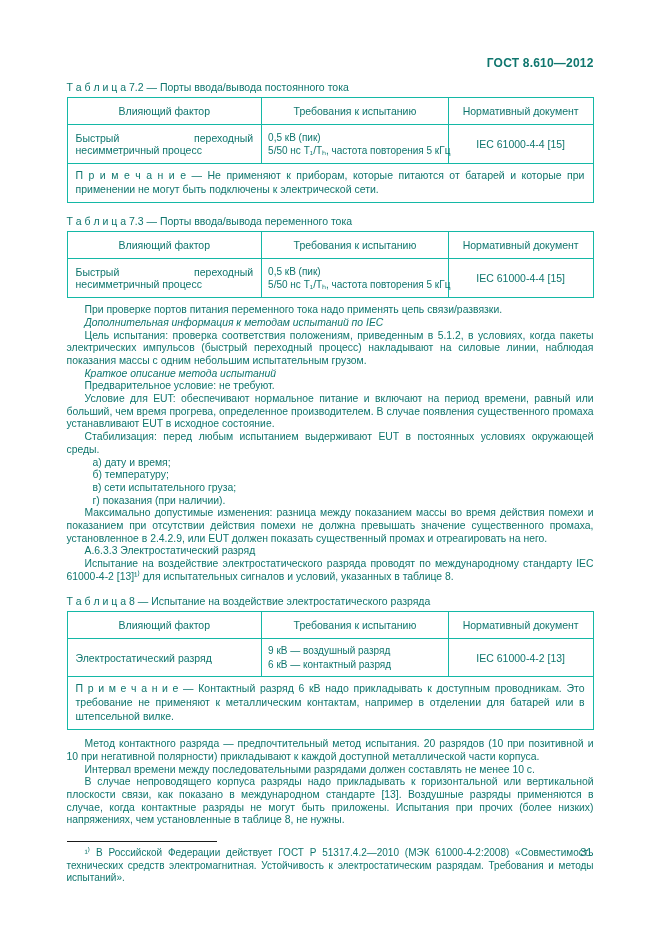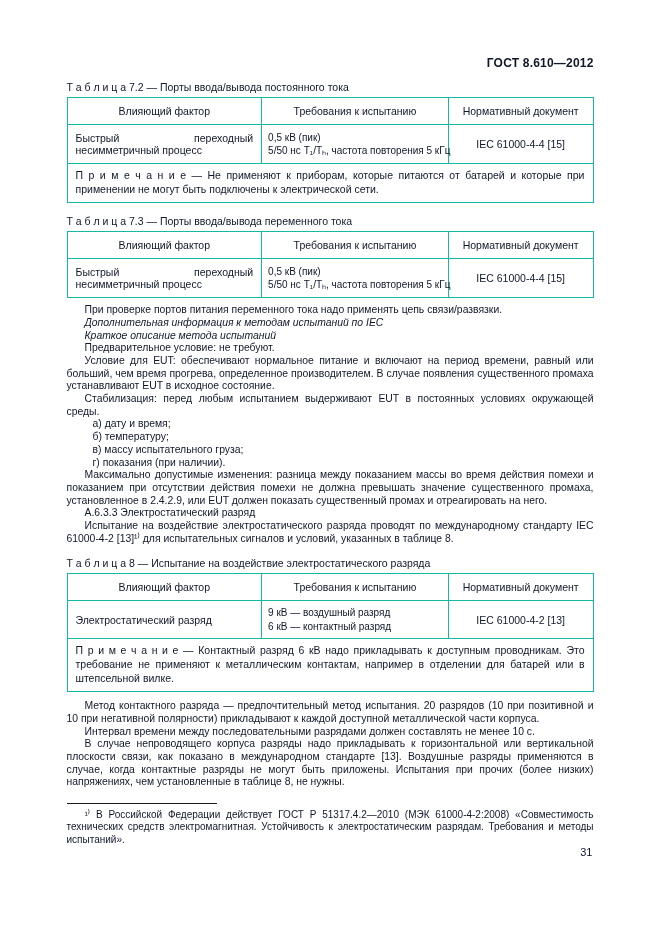--- a/index.html
+++ b/index.html
@@ -4,21 +4,21 @@
 <title>ГОСТ 8.610—2012 — стр. 31</title>
 <style>
   * { margin: 0; padding: 0; box-sizing: border-box; }
   html, body { background: #ffffff; }
   .page {
     position: relative;
     width: 618px;
     height: 936px;
     margin: 0 auto;
     background: #ffffff;
-    color: #0f172a;
+    color: #0f766e;
     font-family: "Liberation Sans", sans-serif;
     overflow: hidden;
   }
   .content { padding: 56px 46px 0 45px; }
 
   .doc-number {
     text-align: right;
     font-weight: bold;
     font-size: 12px;
     margin-bottom: 10px;
@@ -150,27 +150,28 @@
             <div class="req-line">5/50 нс T₁/Tₕ, частота повторения 5 кГц</div>
           </td>
           <td class="cell-doc">IEC 61000-4-4 [15]</td>
         </tr>
       </tbody>
     </table>
 
     <div class="body-text">
       <p class="para">При проверке портов питания переменного тока надо применять цепь связи/развязки.</p>
       <p class="para italic">Дополнительная информация к методам испытаний по IEC</p>
+      <p class="para">Цель испытания: проверка соответствия положениям, приведенным в 5.1.2, в условиях, когда пакеты электрических импульсов (быстрый переходный процесс) накладывают на силовые линии, наблюдая показания массы с одним небольшим испытательным грузом.</p>
       <p class="para italic">Краткое описание метода испытаний</p>
       <p class="para">Предварительное условие: не требуют.</p>
       <p class="para">Условие для EUT: обеспечивают нормальное питание и включают на период времени, равный или больший, чем время прогрева, определенное производителем. В случае появления существенного промаха устанавливают EUT в исходное состояние.</p>
       <p class="para">Стабилизация: перед любым испытанием выдерживают EUT в постоянных условиях окружающей среды.</p>
       <p class="para list-item">а) дату и время;</p>
       <p class="para list-item">б) температуру;</p>
-      <p class="para list-item">в) массу испытательного груза;</p>
+      <p class="para list-item">в) сети испытательного груза;</p>
       <p class="para list-item">г) показания (при наличии).</p>
       <p class="para">Максимально допустимые изменения: разница между показанием массы во время действия помехи и показанием при отсутствии действия помехи не должна превышать значение существенного промаха, установленное в 2.4.2.9, или EUT должен показать существенный промах и отреагировать на него.</p>
       <p class="para clause">А.6.3.3 Электростатический разряд</p>
       <p class="para">Испытание на воздействие электростатического разряда проводят по международному стандарту IEC 61000-4-2 [13]¹⁾ для испытательных сигналов и условий, указанных в таблице 8.</p>
     </div>
 
     <p class="table-caption">Т а б л и ц а  8 — Испытание на воздействие электростатического разряда</p>
     <table class="gost">
       <colgroup>
           <col class="c1">

